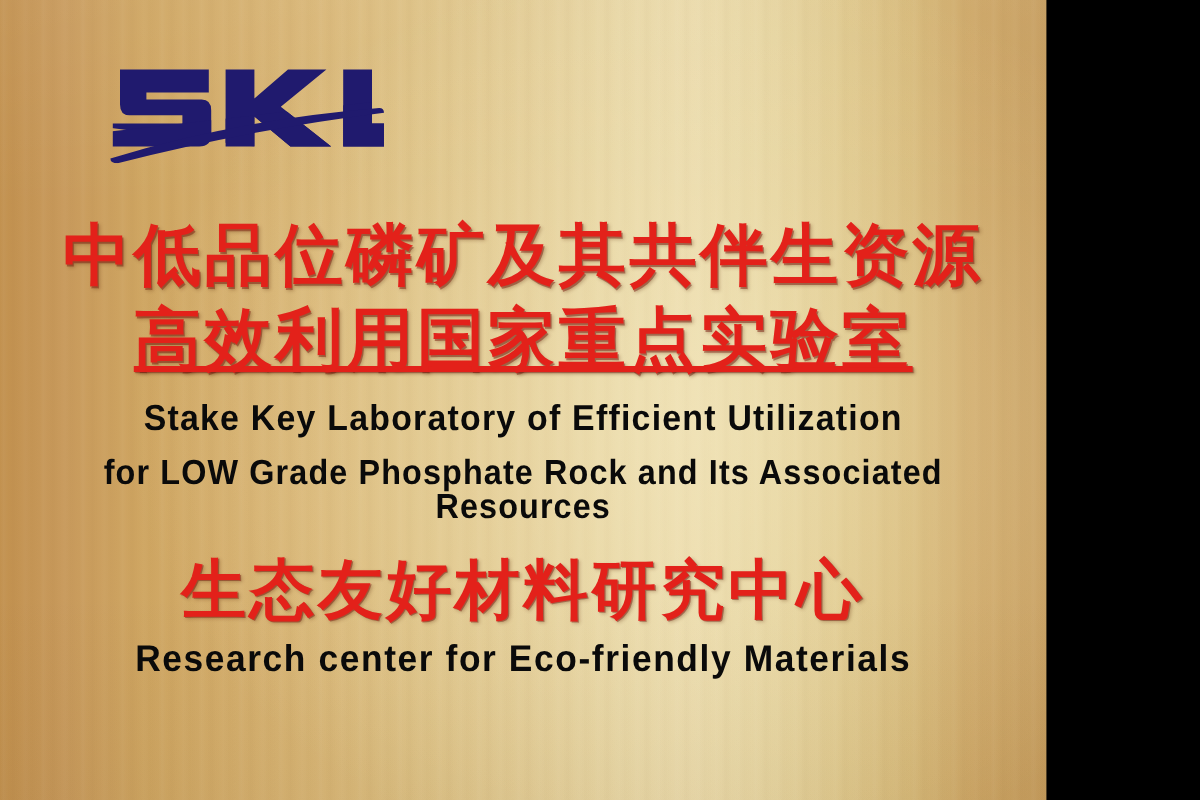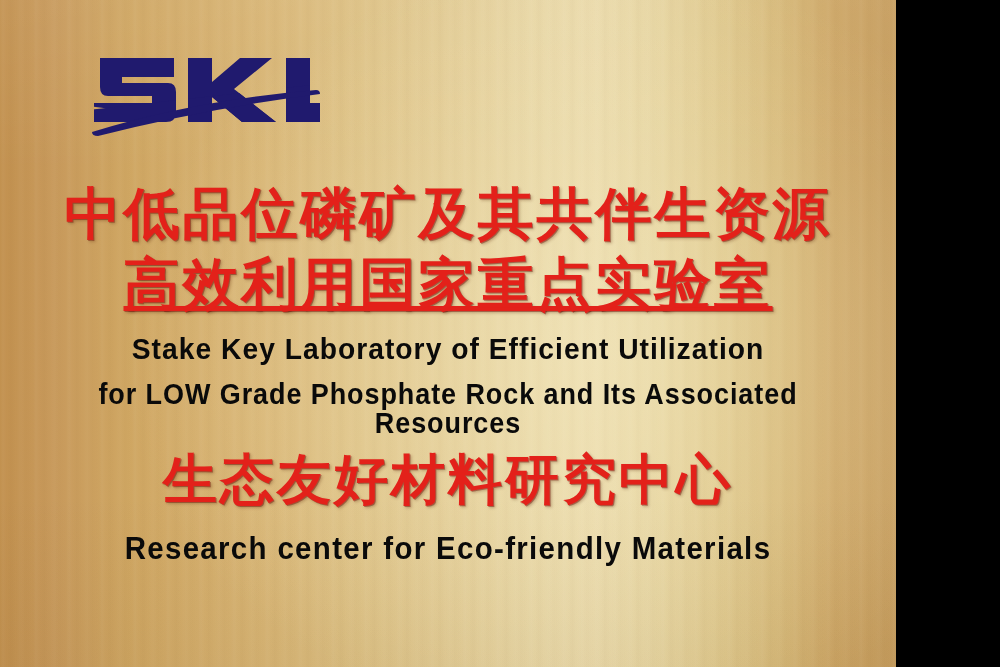--- a/index.html
+++ b/index.html
@@ -3,41 +3,42 @@
 <meta charset="utf-8">
 <style>
   html, body {
     margin: 0;
     padding: 0;
     background: #000;
   }
 
   #plaque {
     position: relative;
-    width: 896px;
+    width: 832px;
     height: 667px;
     overflow: hidden;
     font-family: "Liberation Sans", sans-serif;
     
     background:
       linear-gradient(90deg,
         #c2914f 0%,
         #c89a5c 6%,
         #cfa662 14%,
         #d4ae6c 22%,
         #d9b777 31%,
         #ddc184 40%,
         #e2cb93 50%,
         #e7d5a2 59%,
         #ead9a9 66%,
         #e6d49f 73%,
         #dfc88c 80%,
         #d6b877 87%,
         #cda665 93%,
         #c69d5e 100%);
+    padding-left: 40px;
   }
 
   
   #streaks {
     position: absolute;
     inset: 0;
     pointer-events: none;
     background-image: repeating-linear-gradient(90deg,
       rgba(255,255,255,0.00) 0px,
       rgba(255,255,255,0.035) 3px,
@@ -112,21 +113,21 @@
     line-height: 1.0;
     letter-spacing: 1.1px;
     transform: scaleX(0.94);
   }
   #en-line-1 { top: 334px; }
   #en-line-2 { top: 380px; font-size: 29px; letter-spacing: 1.0px; transform: scaleX(0.93); }
 
   #cn-line-3 {
     position: absolute;
     left: 0; right: 0;
-    top: 453px;
+    top: 465px;
     text-align: center;
     color: #e3211a;
     font-family: "DejaVu Sans", "Liberation Sans", sans-serif;
     font-weight: 700;
     font-size: 54px;
     line-height: 1.0;
     letter-spacing: 3px;
     text-shadow:
        1px 1px 0 rgba(120,20,10,0.45),
        2px 2px 3px rgba(90,40,10,0.30);

